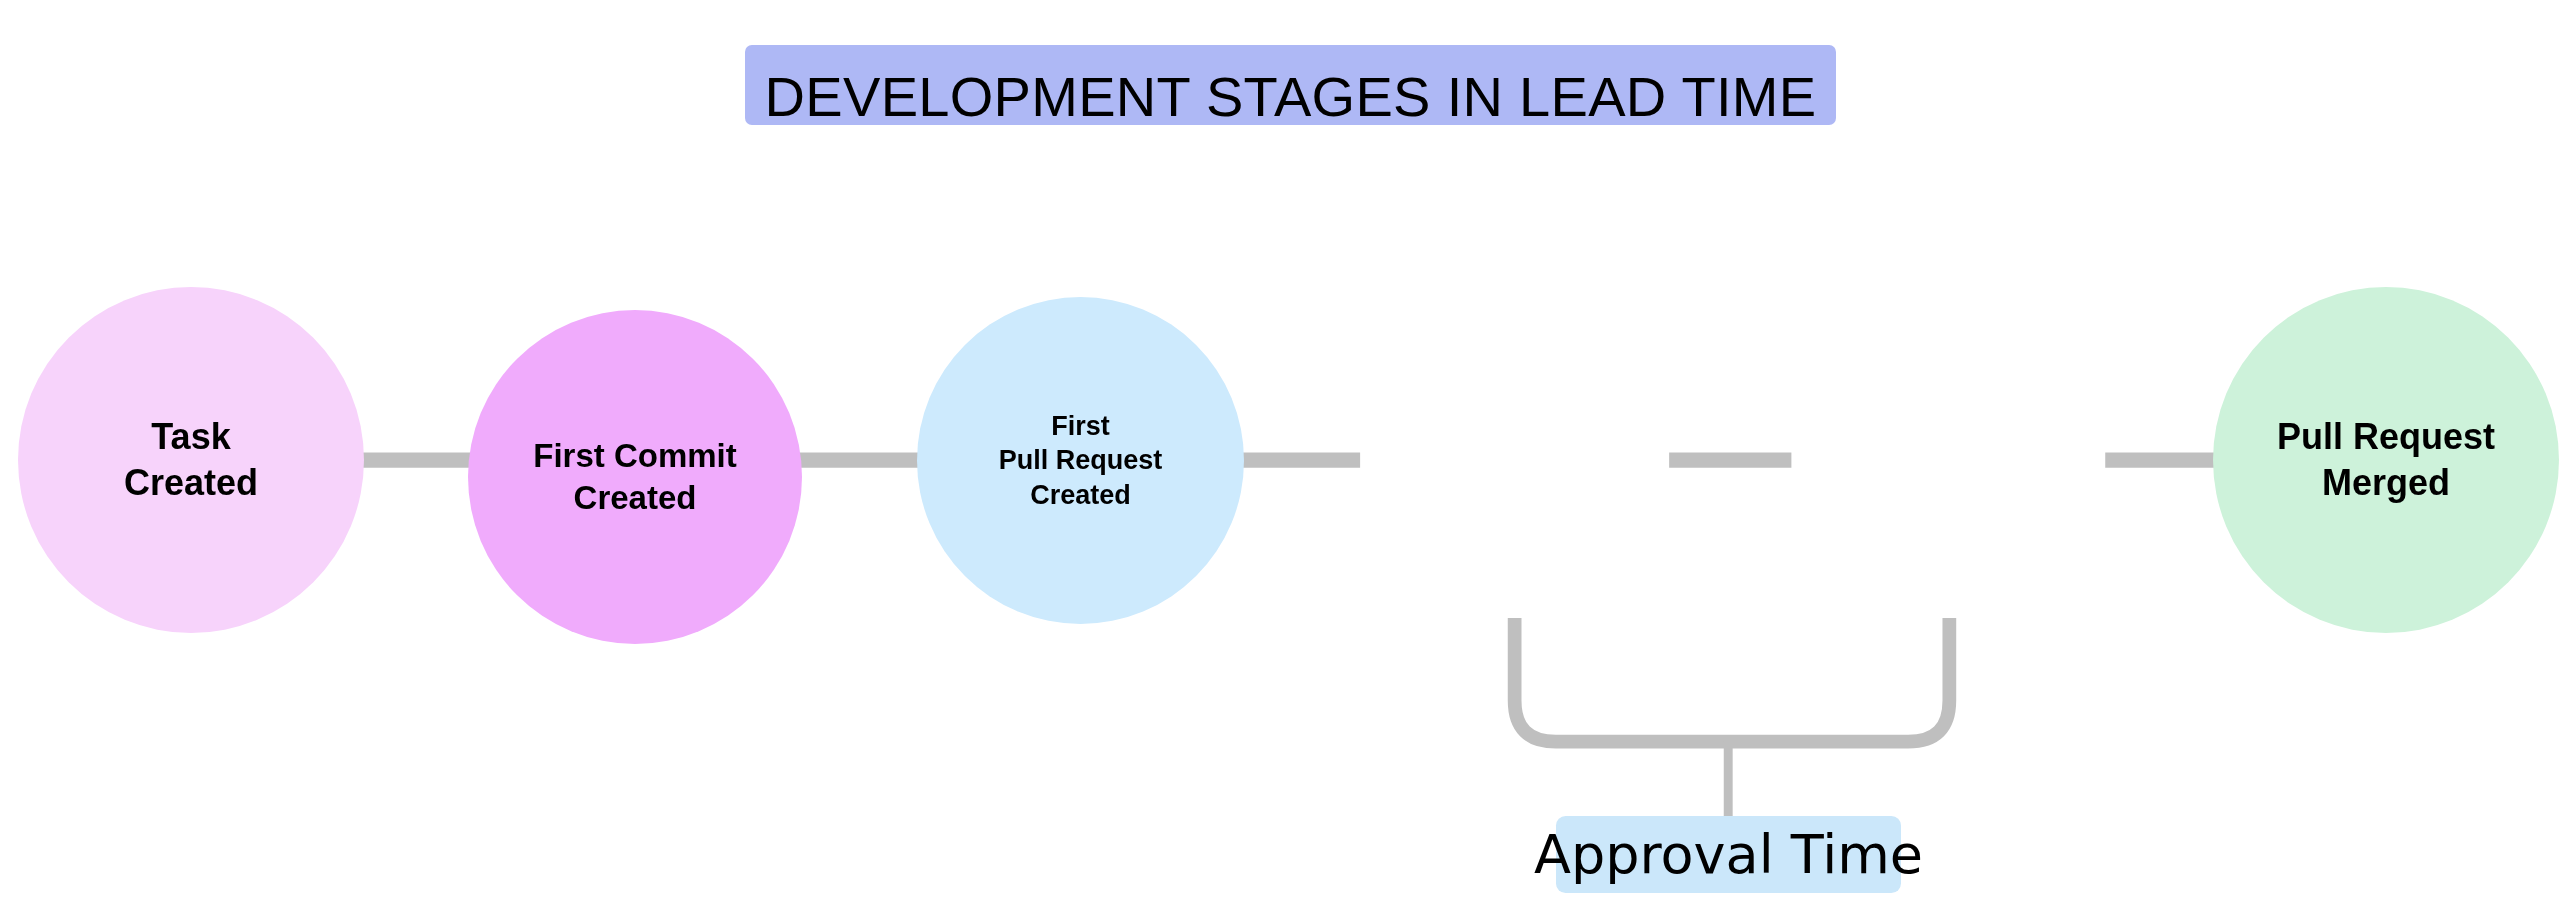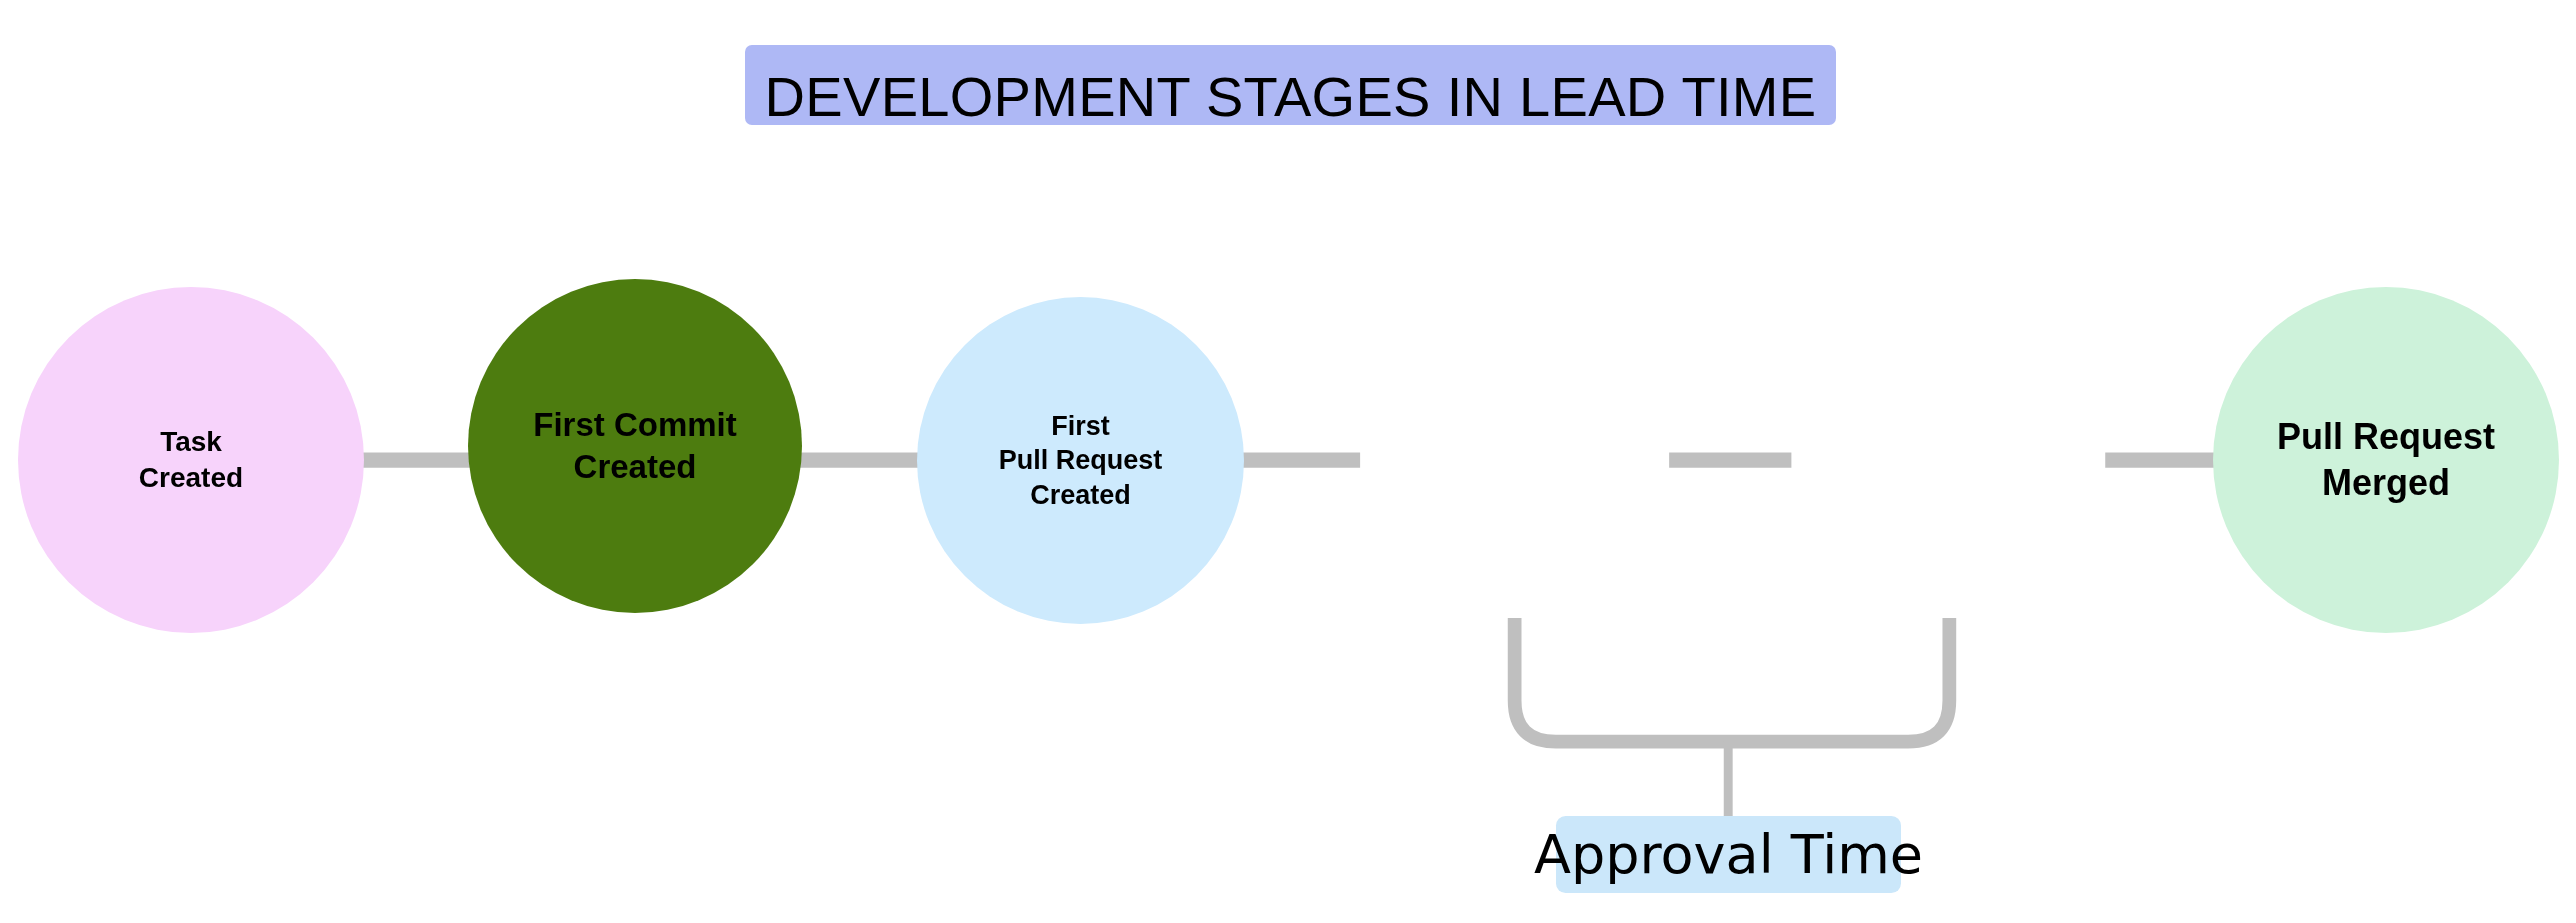--- a/index.html
+++ b/index.html
@@ -114,25 +114,25 @@
              L 2205 1020
              Q 2205 1080 2265 1080
              L 2778 1080
              Q 2838 1080 2838 1020
              L 2838 900" fill="none" stroke="#bfbfbf" stroke-width="20" stroke-linecap="butt"></path>
 
     <line x1="2516" y1="1080" x2="2516" y2="1196" stroke="#bfbfbf" stroke-width="13"></line>
   </svg>
 
   <div class="stage-node" style="left:18px; top:287px; width:346px; height:346px; background:#f7d3fb;">
-    <span class="stage-label" style="font-size:28px;">Task
+    <span class="stage-label" style="font-size:36px;">Task
 Created</span>
   </div>
 
-  <div class="stage-node" style="left:468px; top:279px; width:334px; height:334px; background:#4d7c0f;">
+  <div class="stage-node" style="left:468px; top:310px; width:334px; height:334px; background:#f0abfc;">
     <span class="stage-label" style="font-size:33px;">First Commit
 Created</span>
   </div>
 
   <div class="stage-node" style="left:917px; top:297px; width:327px; height:327px; background:#cdeafd;">
     <span class="stage-label" style="font-size:27px;">First
 Pull Request
 Created</span>
   </div>
 

